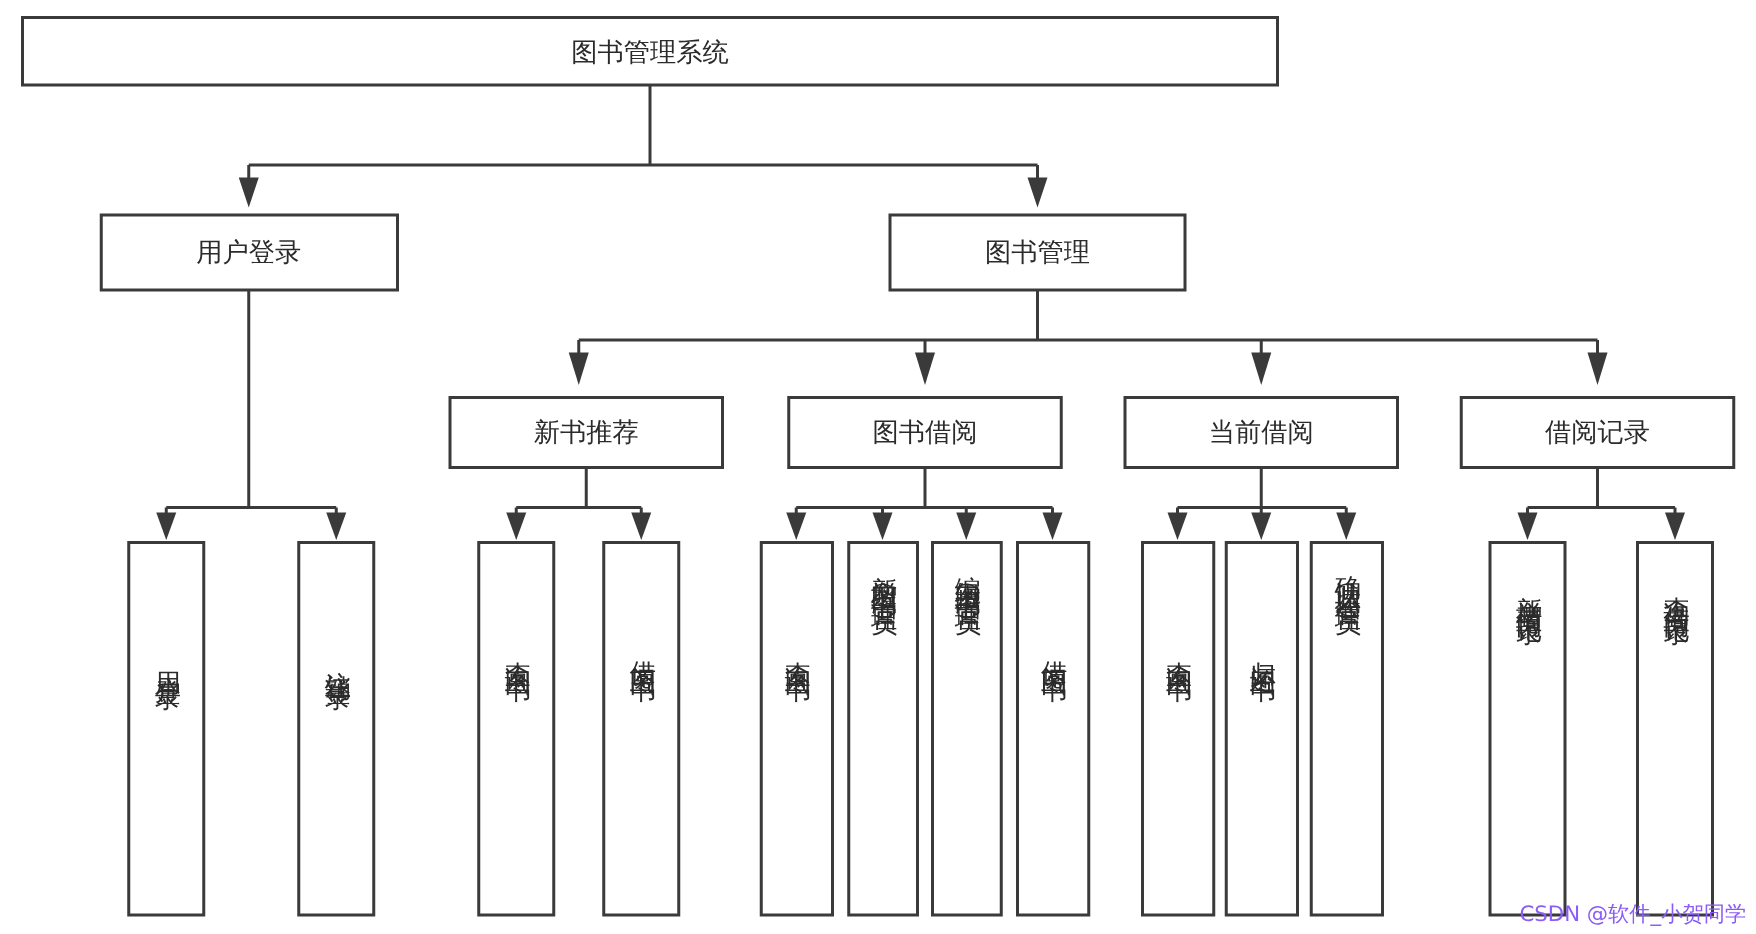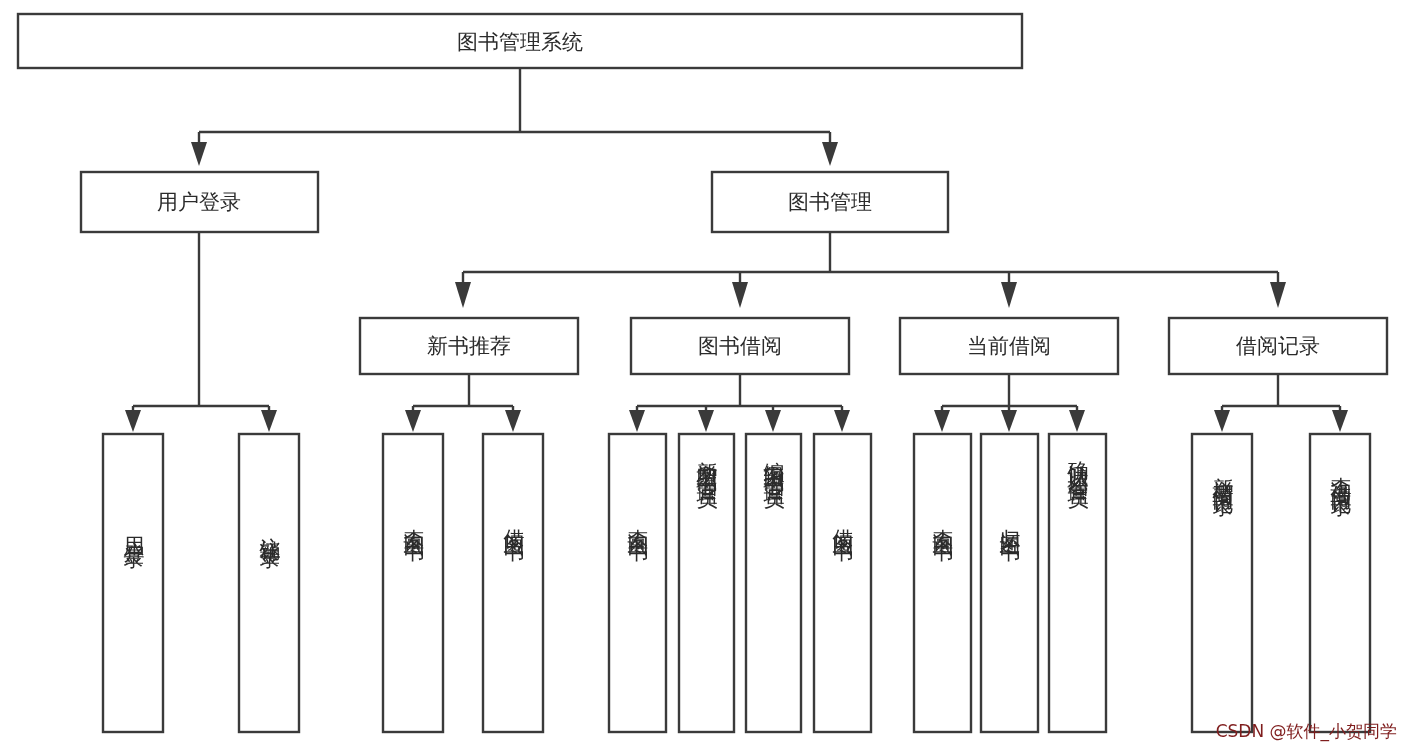--- a/index.html
+++ b/index.html
@@ -57,21 +57,21 @@
     glyph-orientation-vertical: 0;
     letter-spacing: 4px;
     dominant-baseline: middle;
   }
   .watermark {
     position: absolute;
     right: 8px;
     bottom: 4px;
     font-family: "DejaVu Sans", "Liberation Sans", sans-serif;
     font-size: 17px;
-    color: #7f1d1d;
+    color: #8b5cf6;
     white-space: nowrap;
     user-select: none;
   }
 </style>
 </head>
 <body>
 
 <div id="diagram-root">
 
   <svg class="diagram-svg" viewBox="0 0 1405 747" xmlns="http://www.w3.org/2000/svg">

